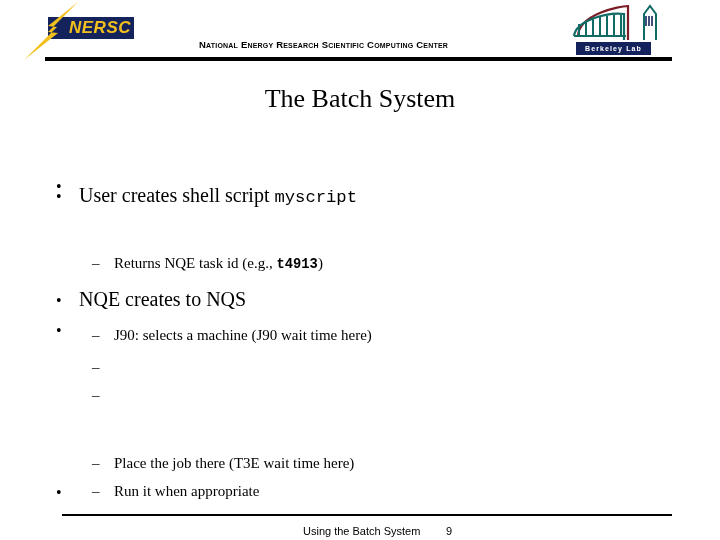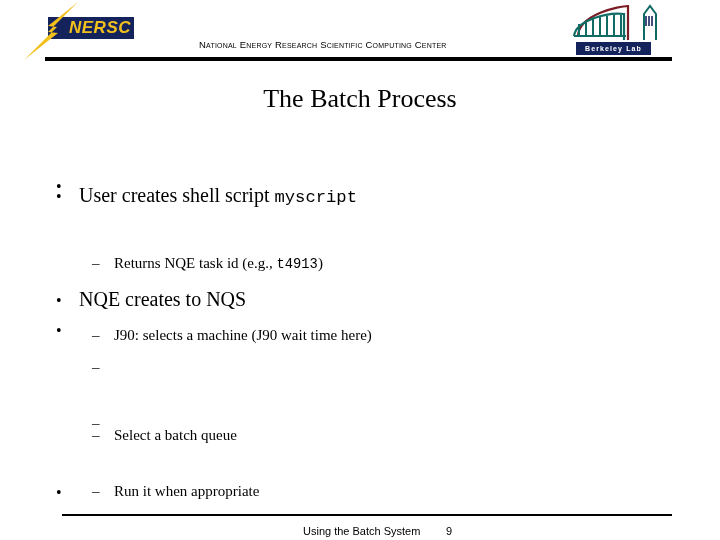--- a/index.html
+++ b/index.html
@@ -64,21 +64,21 @@
     width: 72px;
     height: 58px;
   }
 
   
   .header-title {
     position: absolute;
     left: 175px;
     top: 39px;
     font-family: "Liberation Sans", "DejaVu Sans", sans-serif;
-    font-weight: normal;
+    font-weight: bold;
     font-size: 9.5px;
     font-variant: small-caps;
     letter-spacing: 0.2px;
     white-space: nowrap;
     color: #000000;
     padding-left: 24px;
   }
 
   
   .lbl-logo {
@@ -166,21 +166,21 @@
   }
   .btext {
     flex: 0 0 auto;
     white-space: nowrap;
     margin-top: 40px;
   }
   .mono {
     font-family: "Liberation Mono", "DejaVu Sans Mono", monospace;
     font-size: 0.86em;
   }
-  .lvl2 .mono { font-size: 0.92em; }
+  .lvl2 .mono { font-size: 0.92em; font-weight: bold; }
 
   .gap-sm { height: 6px; }
   .gap-md { height: 12px; }
 
   
   .footer-rule {
     position: absolute;
     left: 62px;
     top: 514px;
     width: 610px;
@@ -234,21 +234,21 @@
         <line x1="81" y1="14" x2="81" y2="24"></line>
         <line x1="84" y1="14" x2="84" y2="24"></line>
       </g>
     </svg>
     <div class="lbl-textbox">Berkeley Lab</div>
   </div>
 
   <div class="header-rule"></div>
 </div>
 
-<div class="slide-title">The Batch Process</div>
+<div class="slide-title">The Batch System</div>
 
 <div class="slide-body">
     <div class="bullet-row lvl1">
       <span class="marker">•</span>
       <span class="btext"><span>User creates shell script </span><span class="mono">myscript</span></span>
     </div>
     <div class="bullet-row lvl1">
       <span class="marker">•</span>
     </div>
     <div class="gap-sm"></div>
@@ -269,24 +269,24 @@
     <div class="gap-sm"></div>
     <div class="bullet-row lvl1">
       <span class="marker">•</span>
     </div>
     <div class="gap-sm"></div>
     <div class="bullet-row lvl2">
       <span class="marker">–</span>
     </div>
     <div class="bullet-row lvl2">
       <span class="marker">–</span>
-      <span class="btext"><span>Select a batch queue</span></span>
-    </div>
-    <div class="bullet-row lvl2">
-      <span class="marker">–</span>
+    </div>
+    <div class="bullet-row lvl2">
+      <span class="marker">–</span>
+      <span class="btext"><span>Place the job there (T3E wait time here)</span></span>
     </div>
     <div class="bullet-row lvl2">
       <span class="marker">–</span>
       <span class="btext"><span>Run it when appropriate</span></span>
     </div>
     <div class="gap-md"></div>
     <div class="bullet-row lvl1">
       <span class="marker">•</span>
     </div>
   </div>

